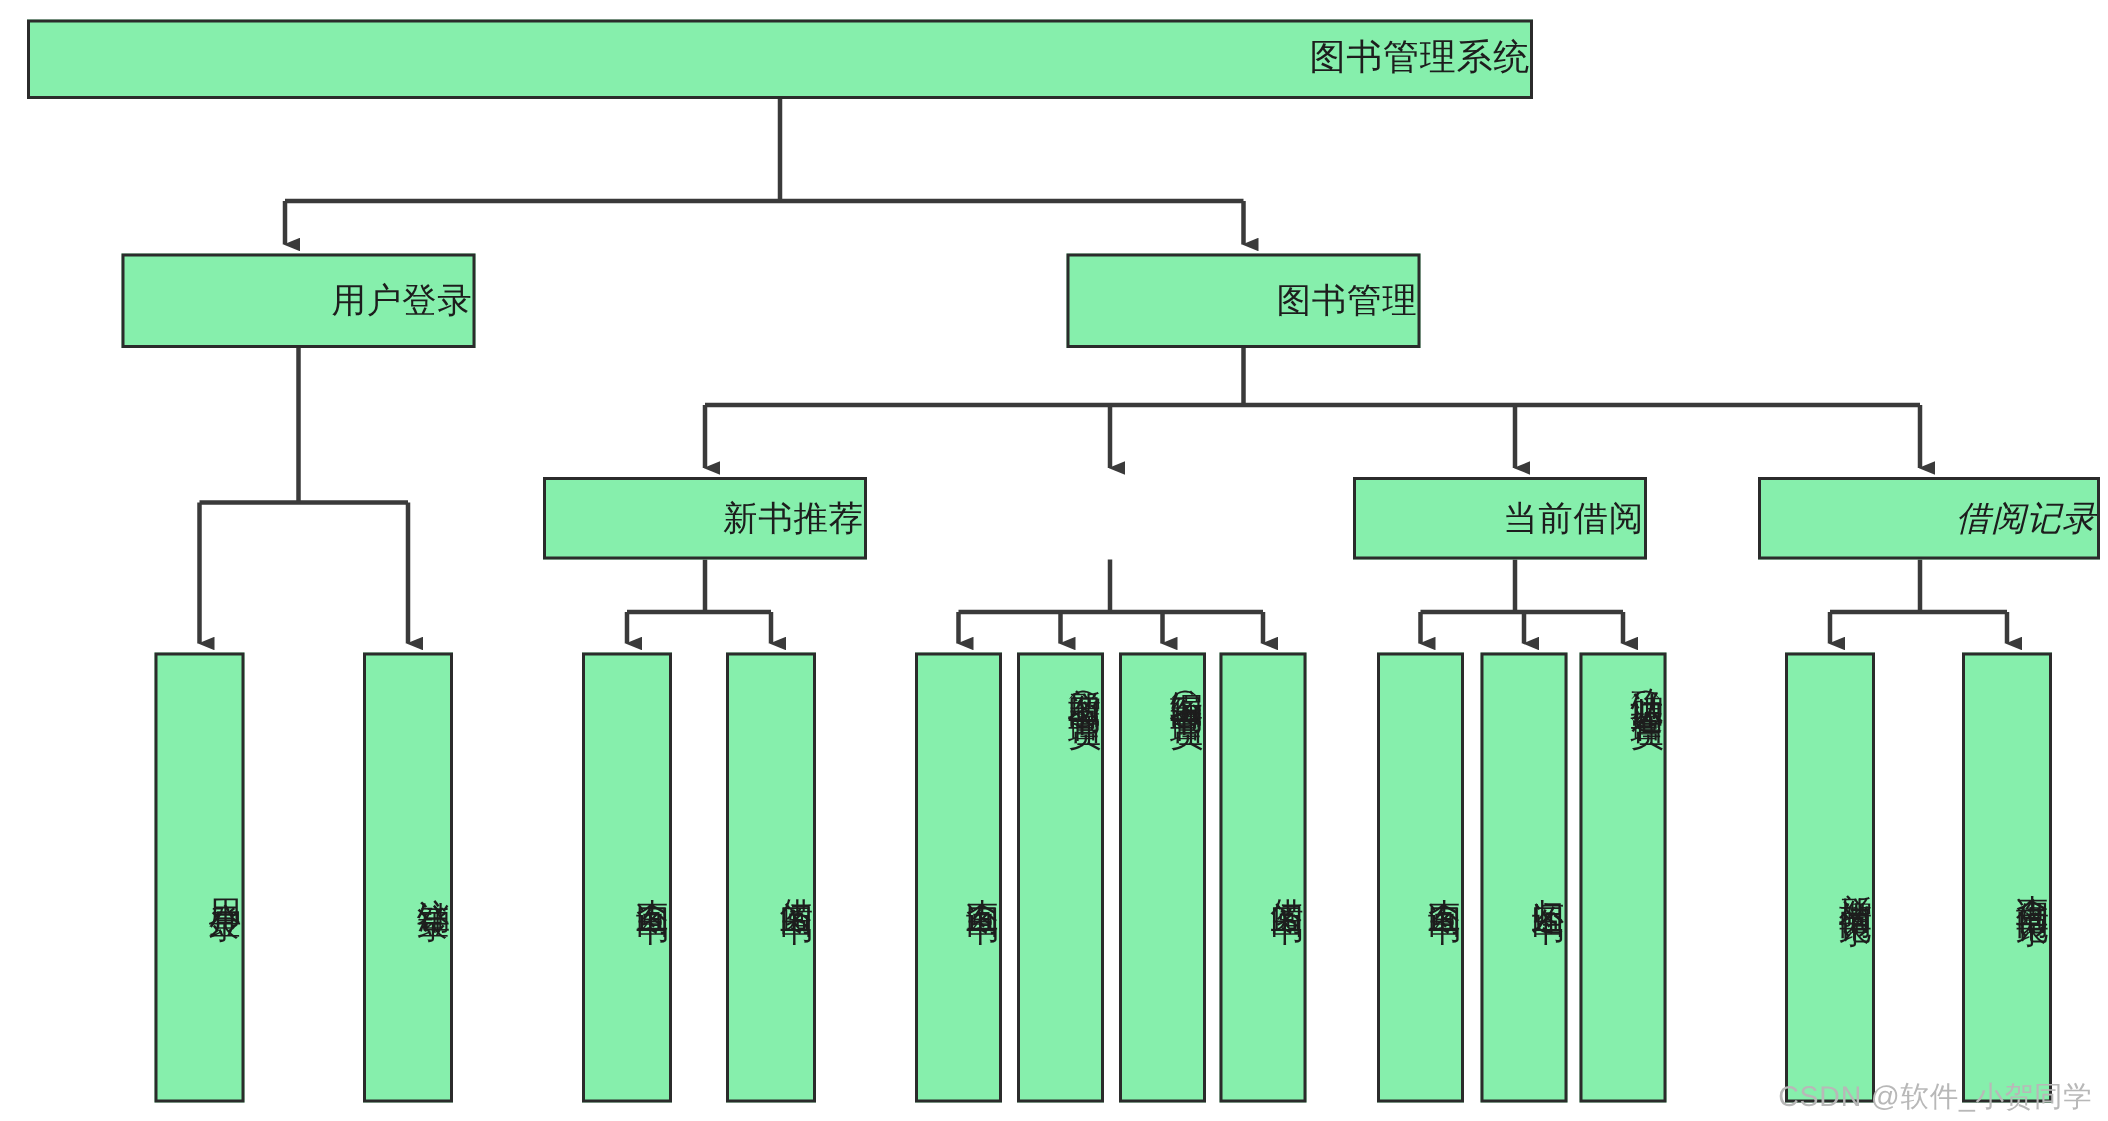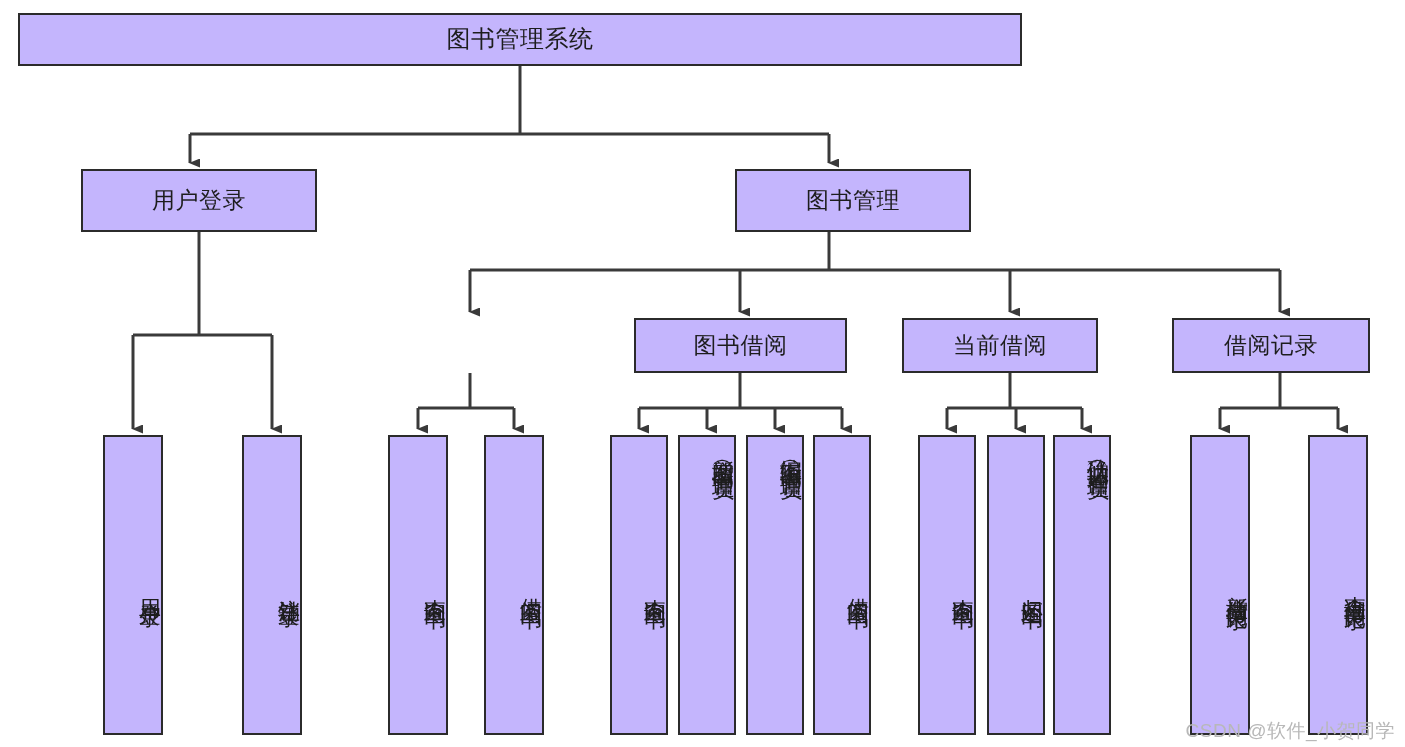--- a/index.html
+++ b/index.html
@@ -23,25 +23,25 @@
     position: absolute;
     left: 0;
     top: 0;
     width: 1405px;
     height: 747px;
     pointer-events: none;
   }
   .node {
     position: absolute;
     box-sizing: border-box;
-    background: #c4b5fd;
+    background: #86efac;
     border: 2px solid #2b2b2b;
     display: flex;
     align-items: center;
-    justify-content: center;
+    justify-content: flex-end;
     overflow: hidden;
   }
   .node-label {
     color: #1d1d1d;
     text-align: center;
     line-height: 1.12;
     white-space: nowrap;
   }
   .node.horizontal .node-label {
     font-size: 23px;
@@ -132,31 +132,31 @@
     </g>
   </svg>
 
   <div class="node root horizontal" style="left:18px; top:13px; width:1004px; height:53px;">
     <span class="node-label">图书管理系统</span>
   </div>
 
   <div class="node horizontal" style="left:81px; top:169px; width:236px; height:63px;">
     <span class="node-label">用户登录</span>
   </div>
-  <div class="node horizontal" style="left:711px; top:169px; width:236px; height:63px;margin-left:24px;">
+  <div class="node horizontal" style="left:711px; top:169px; width:236px; height:63px;">
     <span class="node-label">图书管理</span>
   </div>
 
-  <div class="node horizontal" style="left:634px; top:318px; width:213px; height:55px;">
-    <span class="node-label">图书借阅</span>
+  <div class="node horizontal" style="left:362px; top:318px; width:216px; height:55px;">
+    <span class="node-label">新书推荐</span>
   </div>
   <div class="node horizontal" style="left:902px; top:318px; width:196px; height:55px;">
     <span class="node-label">当前借阅</span>
   </div>
-  <div class="node horizontal" style="left:1172px; top:318px; width:198px; height:55px;">
+  <div class="node horizontal" style="left:1172px; top:318px; width:228px; height:55px;font-style:italic;">
     <span class="node-label">借阅记录</span>
   </div>
 
   <div class="node vertical centered" style="left:103px; top:435px; width:60px; height:300px;">
     <span class="node-label">用户登录</span>
   </div>
   <div class="node vertical centered" style="left:242px; top:435px; width:60px; height:300px;">
     <span class="node-label">注销登录</span>
   </div>
 

